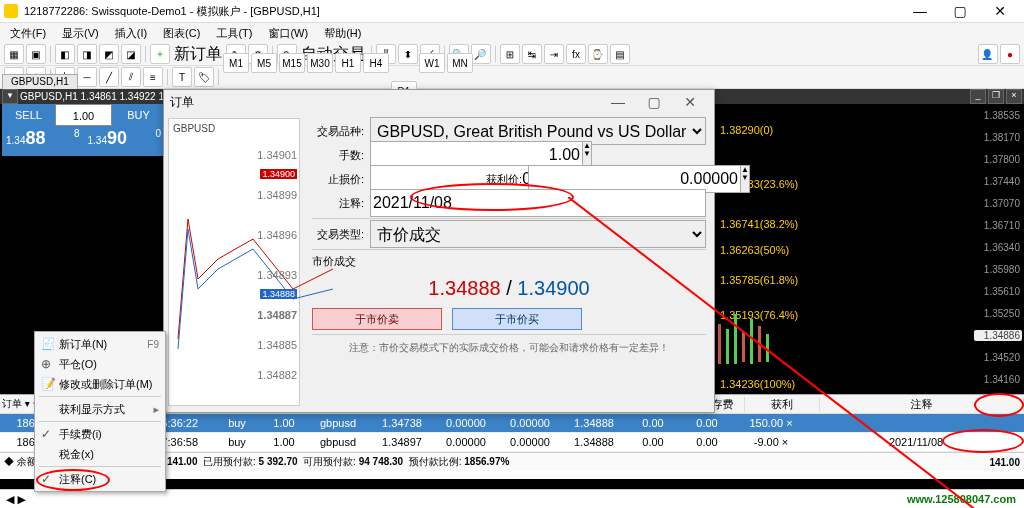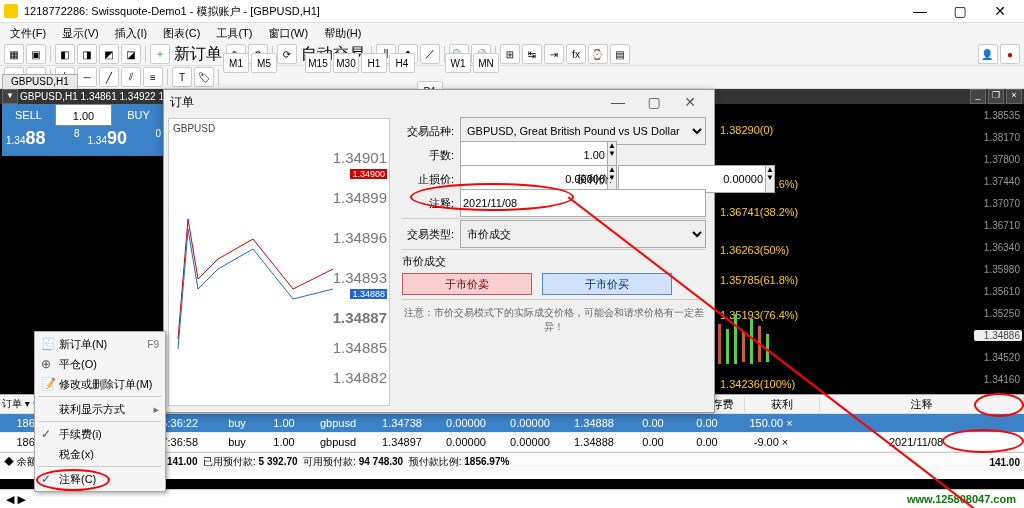--- a/index.html
+++ b/index.html
@@ -49,27 +49,27 @@
 .ctx-circle{position:absolute;left:36px;top:380px;width:70px;height:18px;border:2px solid red;border-radius:50%;z-index:31;pointer-events:none}
 
 
 .dlg{position:absolute;left:163px;top:0;width:550px;height:322px;background:#f0f0f0;border:1px solid #999;box-shadow:0 2px 8px rgba(0,0,0,.3);z-index:20}
 .dlg-title{height:24px;display:flex;align-items:center;padding:0 6px;font-size:12px}
 .dlg-title .wbtn{width:36px;text-align:center;font-size:14px;color:#555}
 .dlg-body{display:flex;height:296px}
 .dlg-chart{width:220px;border:1px solid #ccc;background:#fff;margin:4px;position:relative}
 .dlg-chart .sym{position:absolute;left:4px;top:4px;font-size:10px;color:#444}
 .dlg-chart .yaxis{position:absolute;right:0;top:20px;bottom:4px;width:42px}
-.dlg-chart .yaxis .yt{position:absolute;right:2px;font-size:15px;color:#777}
+.dlg-chart .yaxis .yt{position:absolute;right:2px;font-size:11px;color:#777}
 .dlg-chart .yaxis .yred{position:absolute;right:2px;background:#c00;color:#fff;font-size:9px;padding:0 2px}
 .dlg-chart .yaxis .yblue{position:absolute;right:2px;background:#26c;color:#fff;font-size:9px;padding:0 2px}
 .dlg-form{flex:1;padding:6px 8px 0 8px}
 .dlg-form .row{display:flex;align-items:center;height:22px;margin-bottom:2px}
 .dlg-form .lab{width:52px;text-align:right;padding-right:6px;font-size:11px}
-.dlg-form select,.dlg-form input{height:28px;font-size:11px;border:1px solid #aaa;padding:0 2px;box-sizing:border-box}
+.dlg-form select,.dlg-form input{height:28px;font-size:16px;border:1px solid #aaa;padding:0 2px;box-sizing:border-box}
 .dlg-form .spinner{width:80px;display:flex}
 .dlg-form .spinner input{flex:1;text-align:right}
 .dlg-form .spinner .spin{width:14px;border:1px solid #aaa;border-left:0;font-size:8px;line-height:8px;background:#eee;text-align:center}
 .dlg-form hr{border:none;border-top:1px solid #ccc;margin:4px 0}
 .dlg-quotes{text-align:center;font-size:20px;margin:8px 0}
 .dlg-quotes .ask{color:#c00}.dlg-quotes .bid{color:#05a}
 .dlg-btns{display:flex;gap:10px;justify-content:flex-start;margin:4px 0}
 .dlg-btns button{width:130px;height:22px;border:1px solid;font-size:11px}
 .dlg-btns .sell{background:#f8cfd0;border-color:#c55;color:#600}
 .dlg-btns .buy{background:#cfe0f8;border-color:#58c;color:#036}
@@ -162,21 +162,21 @@
  <div class="tbtn">╱</div>
  <div class="tbtn">⫽</div>
  <div class="tbtn">≡</div>
  <div class="sep"></div>
  <div class="tbtn">T</div>
  <div class="tbtn">🏷</div>
  <div class="sep"></div>
  <div id="tfbtns" style="display:flex;gap:2px">
       <div class="tbtn" style="width: 24px;">M1</div>
       <div class="tbtn" style="width: 24px;">M5</div>
-      <div class="tbtn" style="width: 24px; margin-left: 26px;">M15</div>
+      <div class="tbtn" style="width: 24px;">M15</div>
       <div class="tbtn" style="width: 24px;">M30</div>
       <div class="tbtn" style="width: 24px;">H1</div>
       <div class="tbtn" style="width: 24px;">H4</div>
       <div class="tbtn" style="width: 24px; margin-top: 28px;">D1</div>
       <div class="tbtn" style="width: 24px;">W1</div>
       <div class="tbtn" style="width: 24px;">MN</div>
     </div>
 </div>
 
 <div class="main">
@@ -200,21 +200,21 @@
         <div class="tick" style="top: 160px;">1.35980</div>
         <div class="tick" style="top: 182px;">1.35610</div>
         <div class="tick" style="top: 204px;">1.35250</div>
         <div class="tick" style="top: 248px;">1.34520</div>
         <div class="tick" style="top: 270px;">1.34160</div>
         <div class="box" style="top: 226px;">1.34886</div>
       </div>
    <div id="levels">
         <div class="level" style="top: 20px;">1.38290(0)</div>
         <div class="level" style="top: 74px;">1.37333(23.6%)</div>
-        <div class="level" style="top: 102px;">1.36741(38.2%)</div>
+        <div class="level" style="top: 114px;">1.36741(38.2%)</div>
         <div class="level" style="top: 140px;">1.36263(50%)</div>
         <div class="level" style="top: 170px; text-align: right;">1.35785(61.8%)</div>
         <div class="level" style="top: 205px;">1.35193(76.4%)</div>
         <div class="level" style="top: 274px;">1.34236(100%)</div>
       </div>
    <div class="timeaxis" id="timeaxis">
         <span>7 Oct 2021</span>
         <span>11 Oct 05:00</span>
         <span>13 Oct 01:00</span>
         <span>15 Oct 09:00</span>
@@ -313,20 +313,23 @@
             <div class="lab">注释:</div>
          <input style="flex: 1 1 0%;" value="2021/11/08">
           </div>
        <hr>
        <div class="row">
             <div class="lab">交易类型:</div>
          <select style="flex:1"><option>市价成交</option></select>
           </div>
        <hr>
        <div style="font-size:11px">市价成交</div>
+       <div class="dlg-quotes">
+         <span class="ask">1.34888</span> / <span class="bid">1.34900</span>
+       </div>
        <div class="dlg-btns">
          <button class="sell">于市价卖</button>
          <button class="buy">于市价买</button>
        </div>
        <hr>
        <div class="dlg-note">注意：市价交易模式下的实际成交价格，可能会和请求价格有一定差异！</div>
      </div>
    </div>
  </div>
  <div class="dlg-circle"></div>

